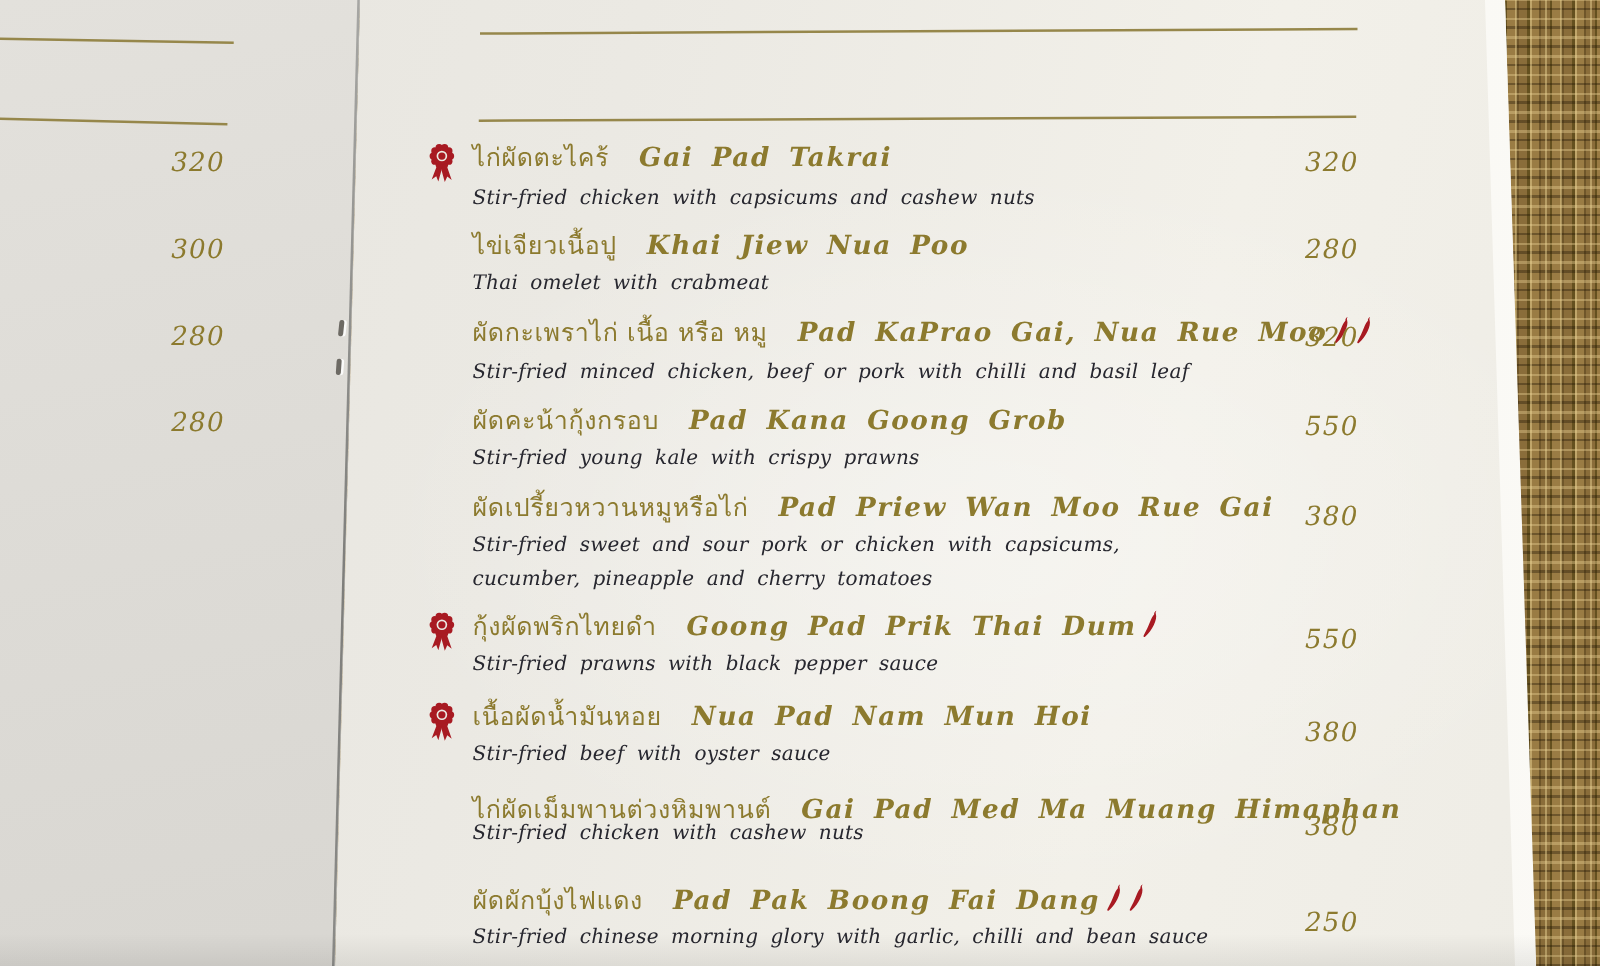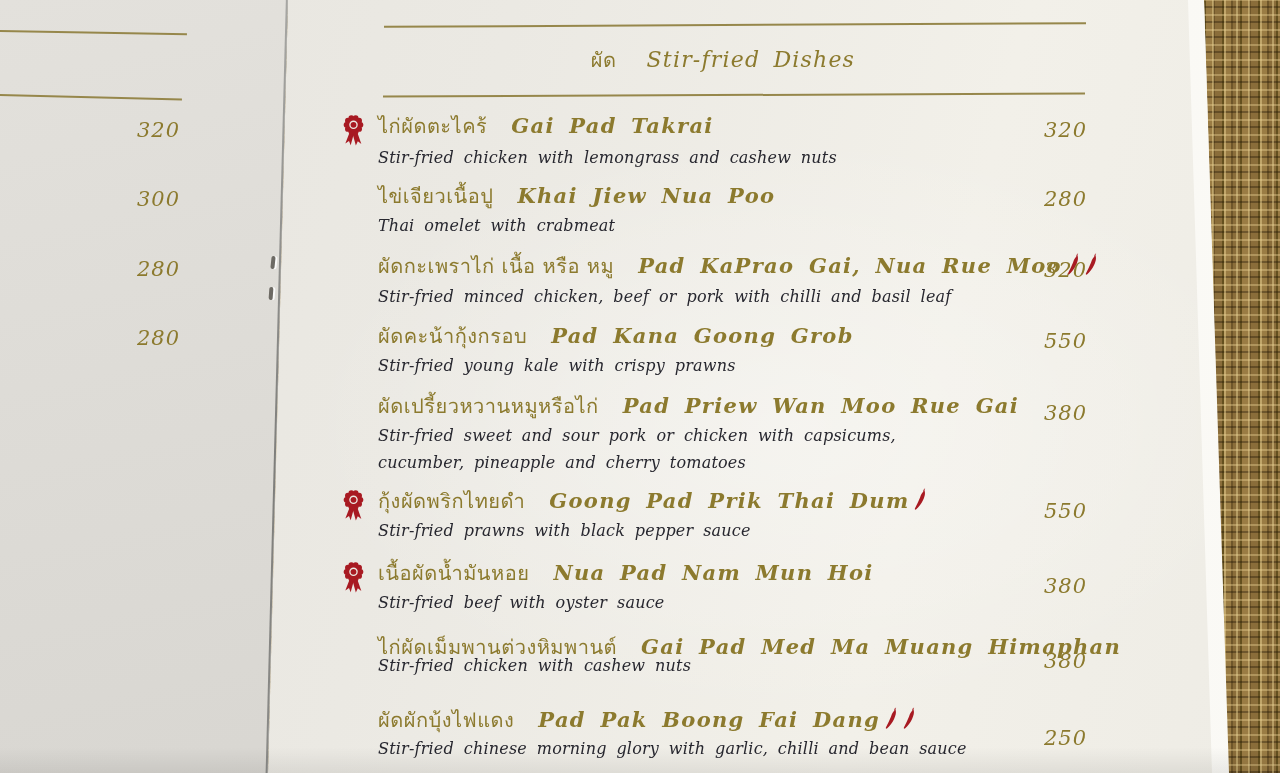--- a/index.html
+++ b/index.html
@@ -62,23 +62,20 @@
   <div class="spine-line"></div>
   <div class="stitch" style="left:271px;top:256px;transform:rotate(6deg);"></div>
   <div class="stitch" style="left:269px;top:287px;transform:rotate(4deg);"></div>
 
   <div class="rule" style="left: 0px; top: 30px; width: 187px; transform: rotate(1deg); transform-origin: left center; background: rgb(150, 135, 75);"></div>
   <div class="rule" style="left: 0px; top: 94px; width: 182px; transform: rotate(1.4deg); transform-origin: left center; background: rgb(150, 135, 75);"></div>
 
   <div class="rule" style="left: 384px; top: 24px; width: 702px; transform: rotate(-0.3deg); background: rgb(150, 135, 75);"></div>
   <div class="rule" style="left: 383px; top: 94px; width: 702px; transform: rotate(-0.25deg); background: rgb(150, 135, 75);"></div>
 
-  <div class="header-row">
-    <span class="header-thai gold" style="color: rgb(140, 122, 46);">ผัด</span><span class="header-en gold" style="color: rgb(140, 122, 46);">Stir-fried Dishes</span>
-  </div>
 
   <div>
       <div class="lp-price" style="top: 118px; color: rgb(140, 122, 46);">320</div>
       <div class="lp-price" style="top: 187px; color: rgb(140, 122, 46);">300</div>
       <div class="lp-price" style="top: 257px; color: rgb(140, 122, 46);">280</div>
       <div class="lp-price" style="top: 326px; color: rgb(140, 122, 46);">280</div>
     </div>
 
   <div>
       <span class="rosette" style="left: 341px; top: 113px;"><svg viewBox="0 0 30 42" width="25" height="37">
@@ -92,21 +89,21 @@
           <circle cx="6.7" cy="13" r="3.5" fill="#a81a22"></circle>
           <circle cx="8.3" cy="8.1" r="3.5" fill="#a81a22"></circle>
           <circle cx="12.4" cy="5" r="3.5" fill="#a81a22"></circle>
           <circle cx="17.6" cy="5" r="3.5" fill="#a81a22"></circle>
           <circle cx="21.7" cy="8.1" r="3.5" fill="#a81a22"></circle>
     <circle cx="15" cy="13" r="8.7" fill="#a81a22"></circle>
     <circle cx="15" cy="13" r="5.1" fill="#eceae3"></circle>
     <circle cx="15" cy="13" r="3.5" fill="#a81a22"></circle>
   </svg></span>
       <div class="name-row" style="top: 111px;"><span class="name-thai" style="color: rgb(140, 122, 46);">ไก่ผัดตะไคร้</span><span class="name-en" style="color: rgb(140, 122, 46);">Gai Pad Takrai</span></div>
-      <div class="desc" style="top: 144px; color: rgb(39, 39, 47);">Stir-fried chicken with lemongrass and cashew nuts</div>
+      <div class="desc" style="top: 144px; color: rgb(39, 39, 47);">Stir-fried chicken with capsicums and cashew nuts</div>
       <div class="price" style="top: 118px; color: rgb(140, 122, 46);">320</div>
       <div class="name-row" style="top: 181px;"><span class="name-thai" style="color: rgb(140, 122, 46);">ไข่เจียวเนื้อปู</span><span class="name-en" style="color: rgb(140, 122, 46);">Khai Jiew Nua Poo</span></div>
       <div class="desc" style="top: 212px; color: rgb(39, 39, 47);">Thai omelet with crabmeat</div>
       <div class="price" style="top: 187px; color: rgb(140, 122, 46);">280</div>
       <div class="name-row" style="top: 251px;"><span class="name-thai" style="color: rgb(140, 122, 46);">ผัดกะเพราไก่ เนื้อ หรือ หมู</span><span class="name-en" style="color: rgb(140, 122, 46);">Pad KaPrao Gai, Nua Rue Moo</span><span class="chili"><svg viewBox="0 0 14 26" width="13" height="23">
     <path d="M10.2 4 C10 2.4 10.8 1 12.3 0.6 C11.5 1.6 11.4 2.5 11.7 3.5 C12.6 6.3 11.7 10 9.8 13.8 C8 17.4 5.4 21.2 2.2 24 C1 25 0.1 24.3 0.8 22.9 C3 18.6 5 14.6 6.5 10.6 C7.5 7.9 8.6 5.5 10.2 4 Z" fill="#a81a22"></path>
   </svg></span><span class="chili"><svg viewBox="0 0 14 26" width="13" height="23">
     <path d="M10.2 4 C10 2.4 10.8 1 12.3 0.6 C11.5 1.6 11.4 2.5 11.7 3.5 C12.6 6.3 11.7 10 9.8 13.8 C8 17.4 5.4 21.2 2.2 24 C1 25 0.1 24.3 0.8 22.9 C3 18.6 5 14.6 6.5 10.6 C7.5 7.9 8.6 5.5 10.2 4 Z" fill="#a81a22"></path>
   </svg></span></div>
       <div class="desc" style="top: 283px; color: rgb(39, 39, 47);">Stir-fried minced chicken, beef or pork with chilli and basil leaf</div>

